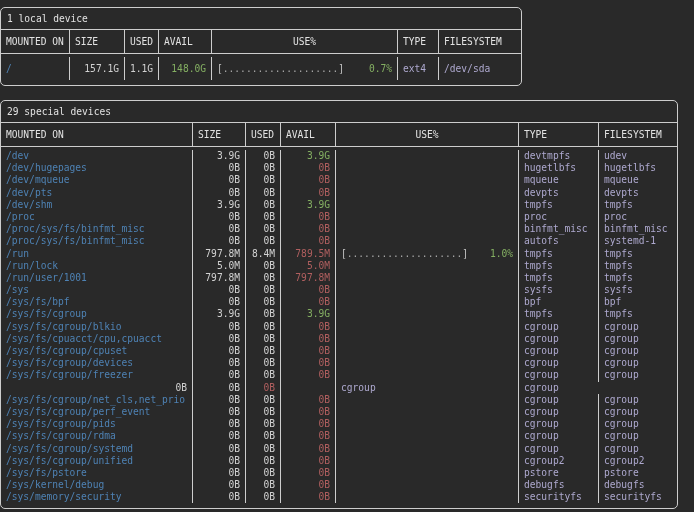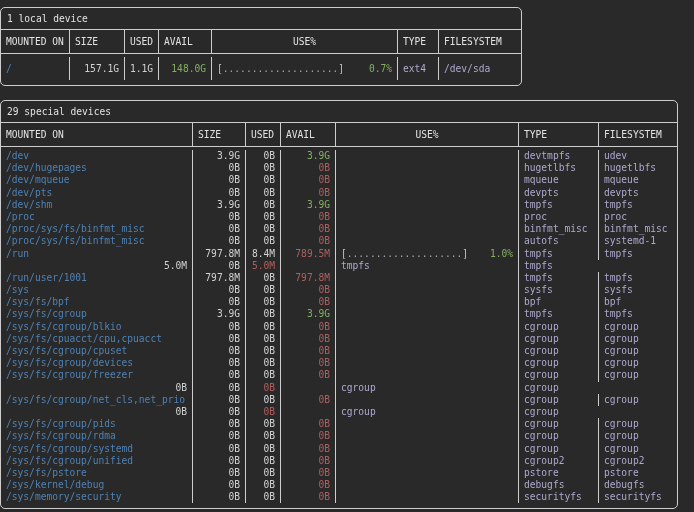--- a/index.html
+++ b/index.html
@@ -176,20 +176,21 @@
       <div class="grid trow">
         <div class="cell path al">/run</div>
         <div class="cell num">797.8M</div>
         <div class="cell num">8.4M</div>
         <div class="cell num red">789.5M</div>
         <div class="cell use-cell"><span class="bar"><span class="bracket">[</span>....................<span class="bracket">]</span></span><span class="pct">1.0%</span></div>
         <div class="cell lav al">tmpfs</div>
         <div class="cell lav al">tmpfs</div>
       </div>
       <div class="grid trow">
+        <div class="cell path al">/run/lock</div>
         <div class="cell num">5.0M</div>
         <div class="cell num">0B</div>
         <div class="cell num red">5.0M</div>
         <div class="cell use-cell"></div>
         <div class="cell lav al">tmpfs</div>
         <div class="cell lav al">tmpfs</div>
       </div>
       <div class="grid trow">
         <div class="cell path al">/run/user/1001</div>
         <div class="cell num">797.8M</div>
@@ -282,20 +283,21 @@
       <div class="grid trow">
         <div class="cell path al">/sys/fs/cgroup/net_cls,net_prio</div>
         <div class="cell num">0B</div>
         <div class="cell num">0B</div>
         <div class="cell num red">0B</div>
         <div class="cell use-cell"></div>
         <div class="cell lav al">cgroup</div>
         <div class="cell lav al">cgroup</div>
       </div>
       <div class="grid trow">
+        <div class="cell path al">/sys/fs/cgroup/perf_event</div>
         <div class="cell num">0B</div>
         <div class="cell num">0B</div>
         <div class="cell num red">0B</div>
         <div class="cell use-cell"></div>
         <div class="cell lav al">cgroup</div>
         <div class="cell lav al">cgroup</div>
       </div>
       <div class="grid trow">
         <div class="cell path al">/sys/fs/cgroup/pids</div>
         <div class="cell num">0B</div>

